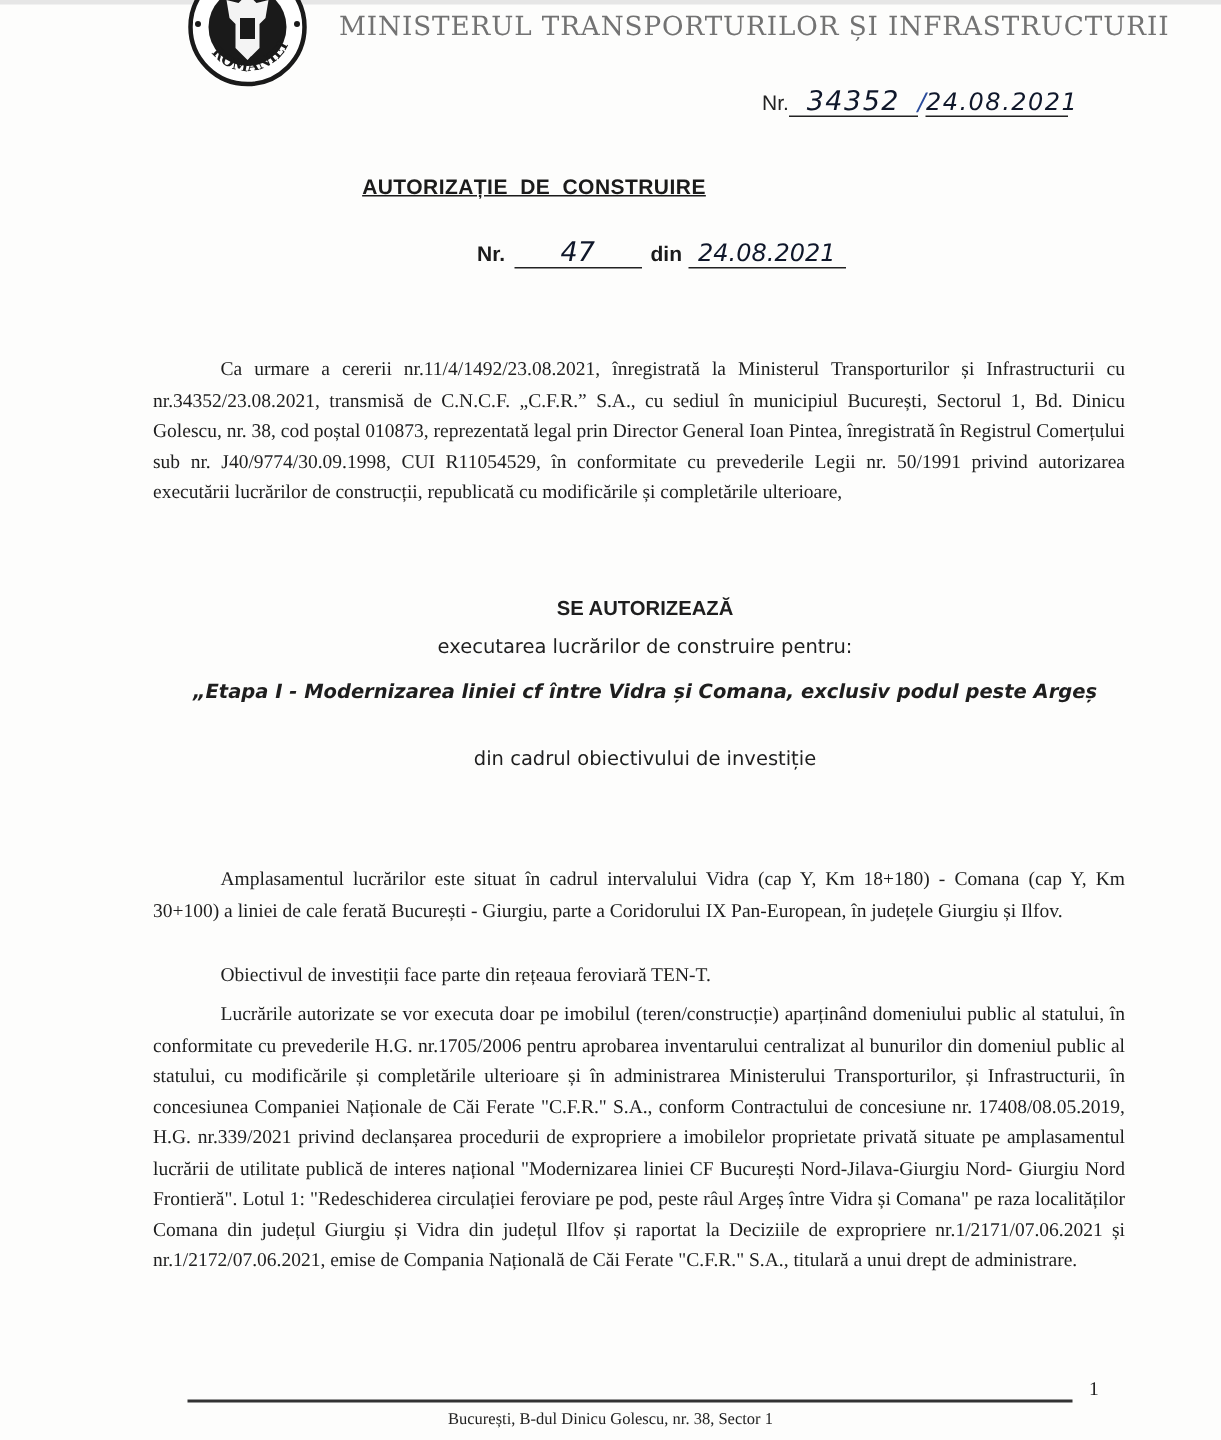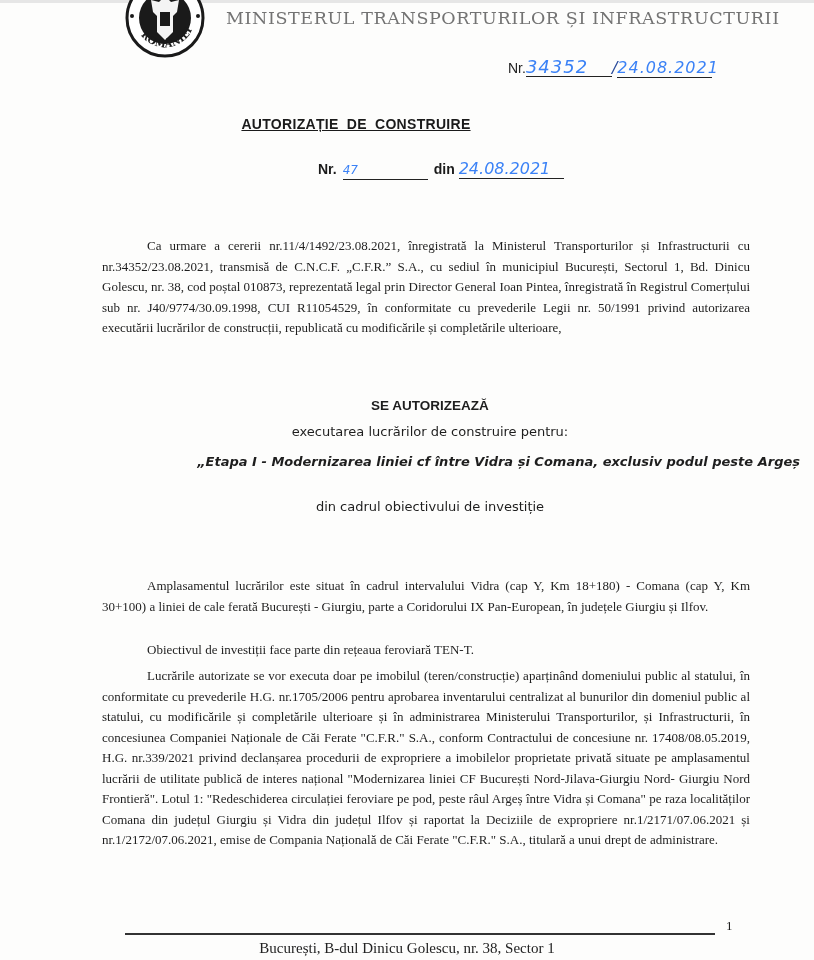--- a/index.html
+++ b/index.html
@@ -18,62 +18,62 @@
     position: absolute; left: 125px; top: -12px; width: 80px; height: 72px;
   }
   .ministry {
     position: absolute; left: 226px; top: 8px;
     font-family: "DejaVu Serif", serif; font-size: 17.5px; letter-spacing: 0.6px;
     color: #737373; white-space: nowrap; font-weight: normal;
   }
   .regnr { position: absolute; left: 508px; top: 58px; white-space: nowrap; }
   .regnr .lbl { font-family: "Liberation Sans", sans-serif; font-size: 14px; color: #222; }
   .hand {
-    font-family: "DejaVu Sans", sans-serif; font-style: italic; color: #3b82f6;
-    display: inline-block; border-bottom: 1.2px solid #222; 
+    font-family: "DejaVu Sans", sans-serif; font-style: italic; color: #0f172a;
+    display: inline-block; border-bottom: 1.2px solid #222; text-align: center;
     line-height: 18px;
   }
   .regnr .h1 { width: 86px; font-size: 18px; letter-spacing: 1px; }
   .regnr .sep { font-size: 16px; color: #2a4b9b; font-style: italic; }
   .regnr .h2 { width: 95px; font-size: 16px; letter-spacing: 1px; }
 
   .title {
     position: absolute; left: 0; width: 712px; top: 116px; text-align: center;
     font-family: "Liberation Sans", sans-serif; font-weight: bold; font-size: 14px;
     letter-spacing: 0.3px;
   }
   .title span { text-decoration: underline; word-spacing: 4px; }
   .authnr { position: absolute; left: 318px; top: 160px; white-space: nowrap; font-family: "Liberation Sans", sans-serif; font-weight: bold; font-size: 14px; }
-  .authnr .h3 { width: 85px; font-size: 12px; font-weight: normal; margin: 0 6px; }
+  .authnr .h3 { width: 85px; font-size: 18px; font-weight: normal; margin: 0 6px; }
   .authnr .h4 { width: 105px; font-size: 16px; font-weight: normal; margin-left: 4px; }
 
   
   .body {
     position: absolute; left: 102px; width: 648px;
     font-family: Liberation Serif, serif;
     font-stretch: condensed;
     font-size: 13px; line-height: 20.5px; text-align: justify; color: #1e1e1e;
   }
   .p1 { top: 236px; text-indent: 45px; }
   .center-block { position: absolute; left: 60px; width: 740px; text-align: center; font-size: 13px; color: #1e1e1e; }
   .se { top: 398px; font-weight: bold; font-family: "Liberation Sans", sans-serif; font-size: 13.5px; }
   .exec { top: 424px; }
-  .q1 { top: 449px; font-style: italic; font-weight: bold; line-height: 25px; text-align: right; }
+  .q1 { top: 449px; font-style: italic; font-weight: bold; line-height: 25px; }
   .din { top: 499px; }
   .q2 { top: 525px; font-style: italic; font-weight: bold; line-height: 21px; }
   .p2 { top: 576px; text-indent: 45px; }
   .p3 { top: 640px; text-indent: 45px; }
   .p4 { top: 666px; text-indent: 45px; }
 
   
   .footline { position: absolute; left: 125px; top: 933px; width: 590px; height: 2px; background: #333; }
   .pagenum { position: absolute; left: 726px; top: 918px; font-family: "Liberation Serif", serif; font-size: 13px; }
   .footer {
     position: absolute; left: 0; width: 814px; top: 940px; text-align: center;
-    font-family: "Liberation Serif", serif; font-size: 15px; color: #222;
+    font-family: "Liberation Serif", serif; font-size: 11px; color: #222;
   }
 </style>
 </head>
 <body>
 
 <div class="page">
   <div class="topline"></div>
 
   <svg class="crest" viewBox="0 0 80 72">
     <circle cx="40" cy="30" r="38" fill="#fff" stroke="#1a1a1a" stroke-width="3"></circle>

